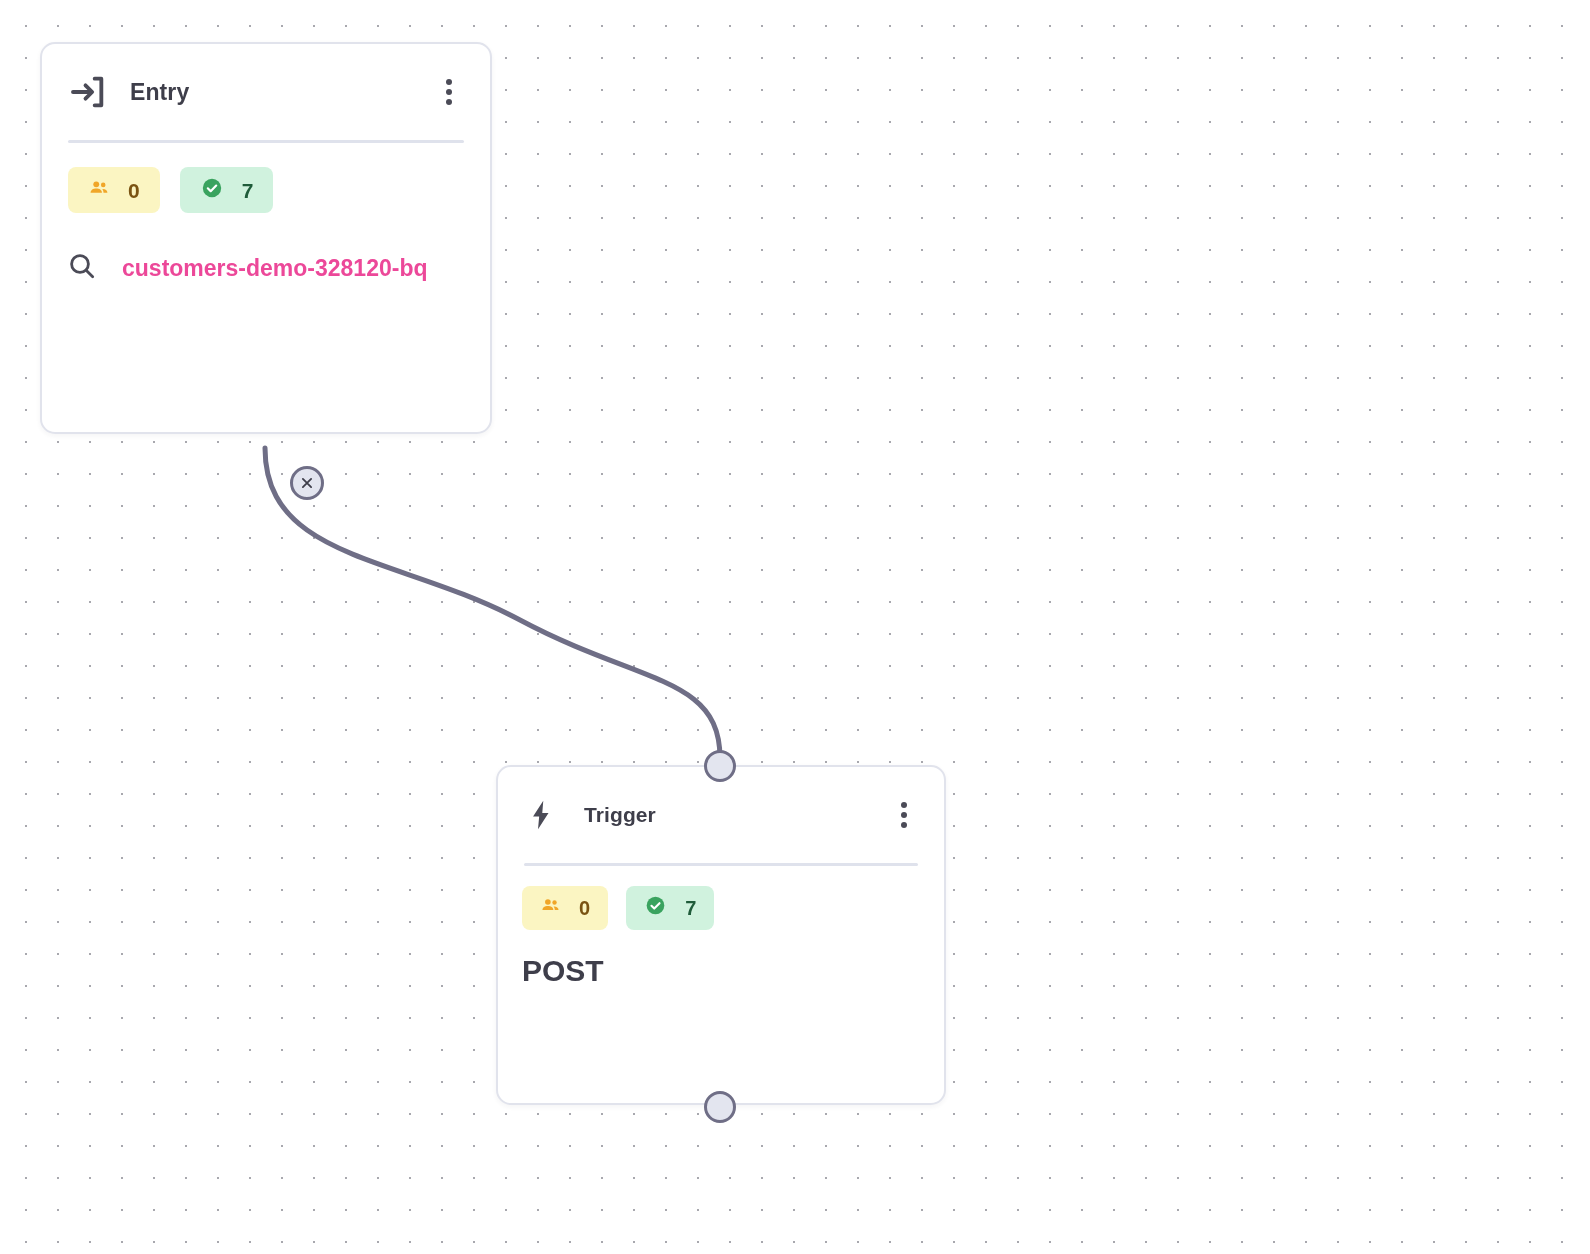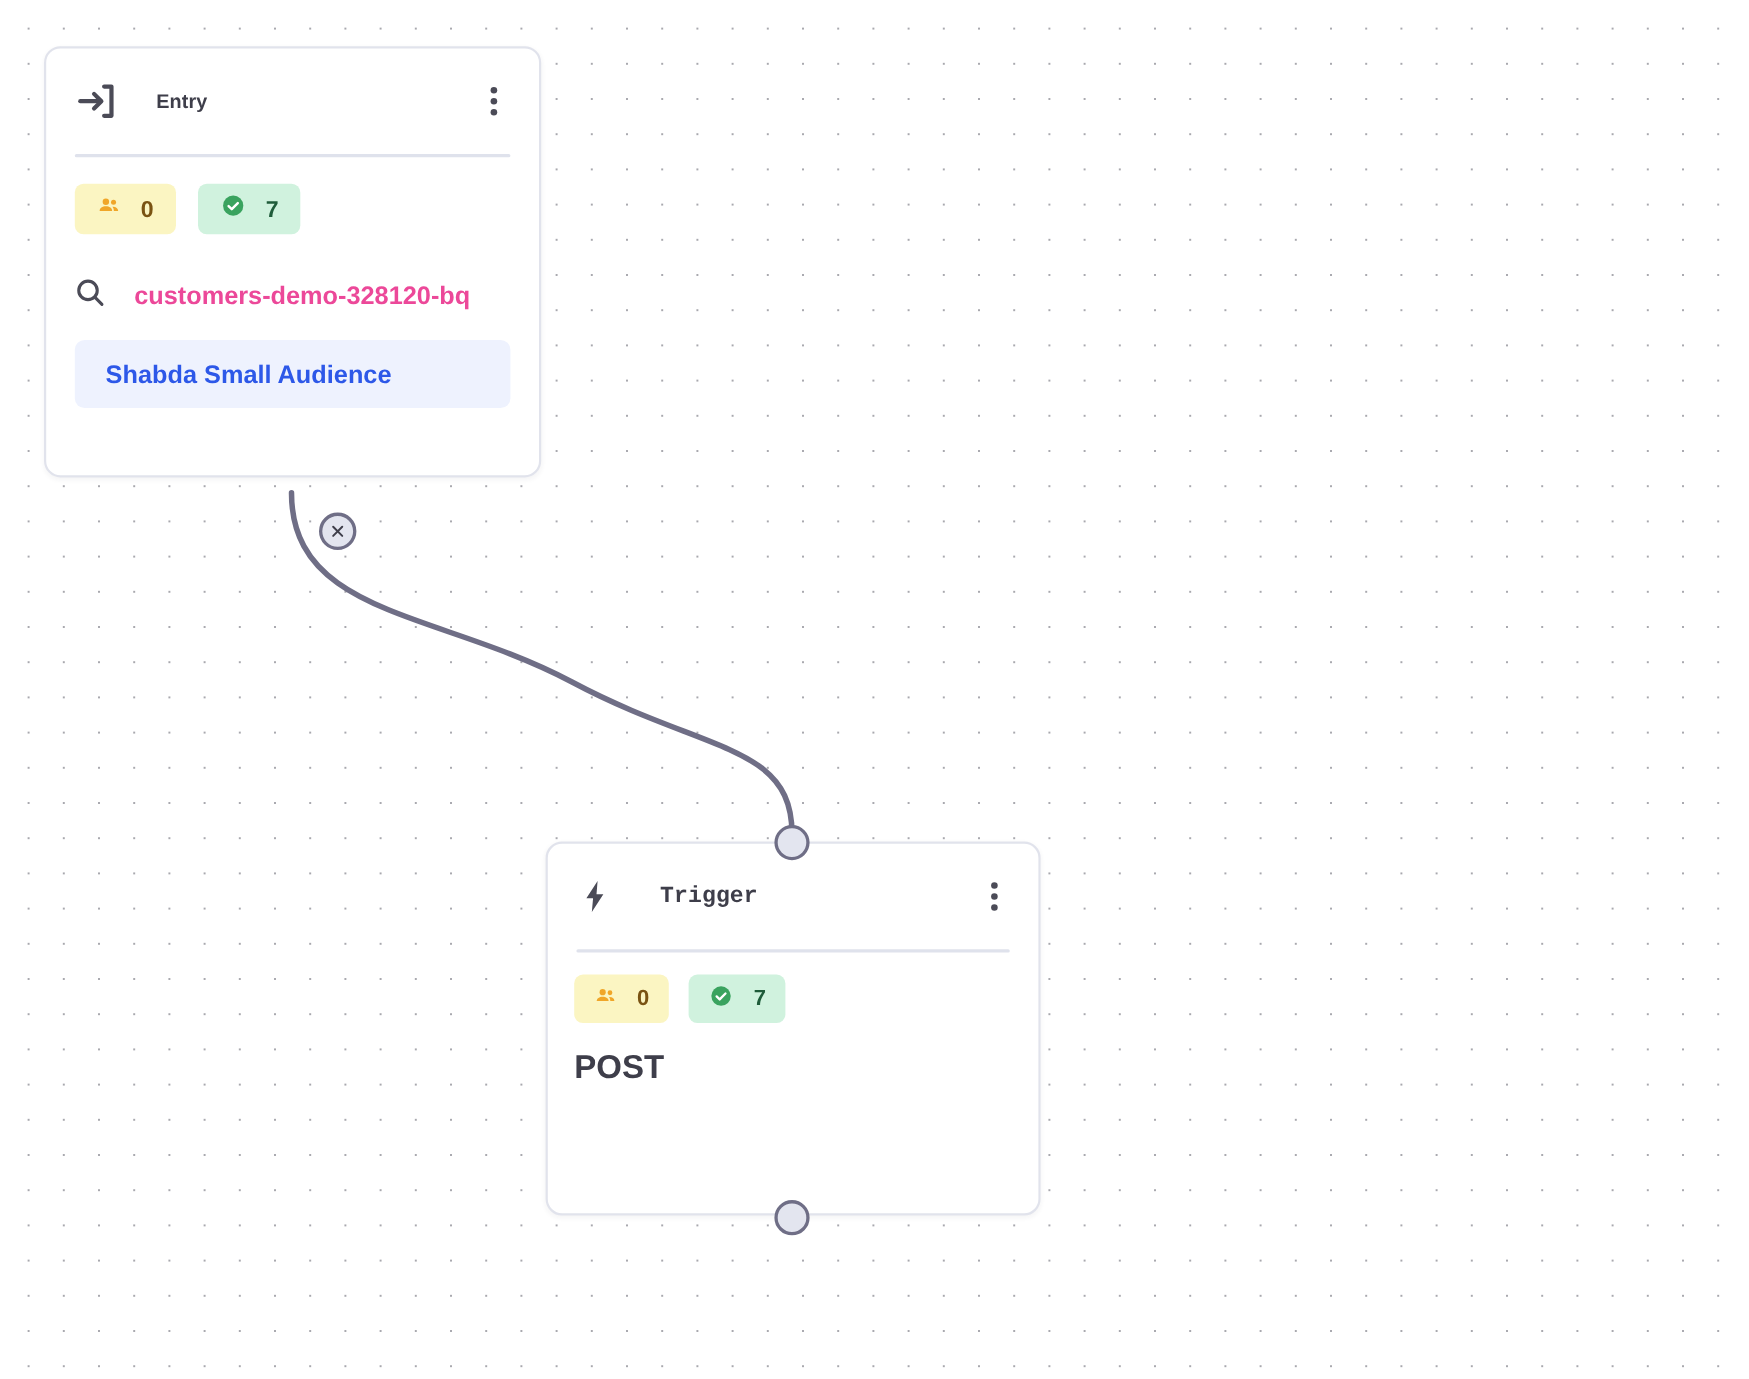--- a/index.html
+++ b/index.html
@@ -155,21 +155,21 @@
     left: 40px;
     top: 42px;
     width: 452px;
     height: 392px;
   }
   #node-entry .node-header {
     height: 96px;
     padding: 0 26px 0 24px;
   }
   #node-entry .node-header .glyph { width: 44px; height: 44px; }
-  #node-entry .node-title { font-size: 18px; margin-left: 32px; }
+  #node-entry .node-title { font-size: 23px; margin-left: 20px; }
   #node-entry .kebab { width: 30px; height: 38px; }
   #node-entry .divider { margin: 0 26px; }
   #node-entry .badges { margin: 24px 0 0 26px; gap: 20px; }
   #node-entry .badge {
     height: 46px;
     padding: 0 20px;
     gap: 18px;
     font-size: 21px;
   }
   #node-entry .source-row { margin: 37px 0 0 24px; padding-right: 26px; gap: 24px; }
@@ -186,21 +186,21 @@
     left: 496px;
     top: 765px;
     width: 450px;
     height: 340px;
   }
   #node-trigger .node-header {
     height: 96px;
     padding: 0 26px 0 24px;
   }
   #node-trigger .node-header .glyph { width: 38px; height: 40px; }
-  #node-trigger .node-title { font-size: 21px; margin-left: 40px; font-family: Liberation Mono, monospace; }
+  #node-trigger .node-title { font-size: 21px; margin-left: 24px; }
   #node-trigger .kebab { width: 28px; height: 36px; }
   #node-trigger .divider { margin: 0 26px; }
   #node-trigger .badges { margin: 20px 0 0 24px; gap: 18px; }
   #node-trigger .badge {
     height: 44px;
     padding: 0 18px;
     gap: 18px;
     font-size: 20px;
   }
   #node-trigger .method { margin: 24px 0 0 24px; font-size: 30px; }
@@ -262,23 +262,20 @@
     <div class="source-row">
       <span class="glyph">
         <svg width="32" height="32" viewBox="0 0 24 24" fill="none" stroke="#4b4b57" stroke-width="2.1" stroke-linecap="round">
           <circle cx="10.5" cy="10.5" r="6.3"></circle>
           <path d="M15.3 15.3L20 20"></path>
         </svg>
       </span>
       <span class="source-name">customers-demo-328120-bq</span>
     </div>
 
-    <div class="audience-chip">
-      <span>Shabda Small Audience</span>
-    </div>
 
     <div class="handle" style="left: 248px; top: 422px; width: 34px; height: 34px;">
       <svg width="18" height="18" viewBox="0 0 24 24" fill="none" stroke="#3e3e4a" stroke-width="2.4" stroke-linecap="round">
         <path d="M6.5 6.5l11 11M17.5 6.5l-11 11"></path>
       </svg>
     </div>
   </div>
 
   <div class="node" id="node-trigger">
 

